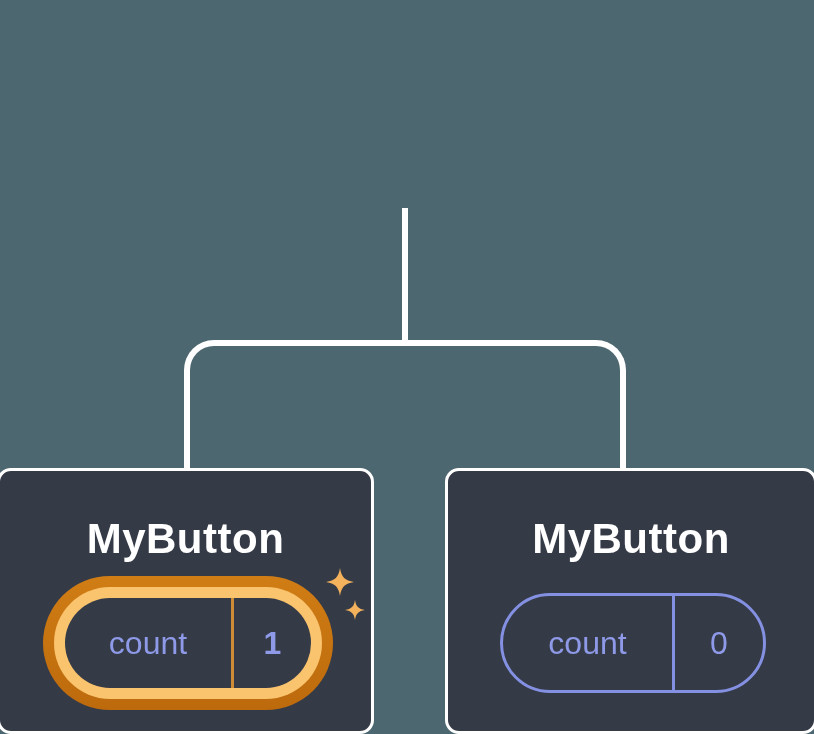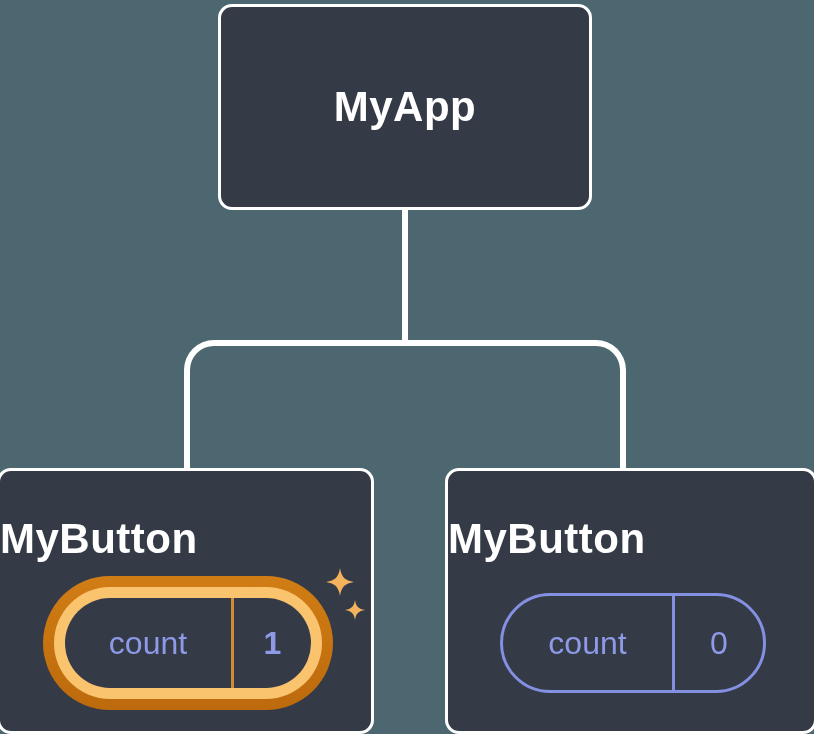--- a/index.html
+++ b/index.html
@@ -52,20 +52,21 @@
 
   .node-title {
     color: #FFFFFF;
     font-size: 42px;
     font-weight: 700;
     letter-spacing: 0.5px;
   }
   .child-title {
     position: absolute;
     left: 0; right: 0; top: 44px;
+    text-align: center;
   }
 
   
   .pill-plain {
     position: absolute;
     left: 52px; top: 122px;
     width: 266px; height: 100px;
     box-sizing: border-box;
     border: 3px solid #8490E2;
     border-radius: 50px;
@@ -120,23 +121,20 @@
   }
 </style>
 </head>
 <body>
 
 <div class="stage">
 
   <div class="connector-stem"></div>
   <div class="connector-bracket"></div>
 
-  <div class="node node-root">
-    <div class="node-title">MyApp</div>
-  </div>
 
   <div class="node node-child-left">
     <div class="node-title child-title">MyButton</div>
 
     <div class="pill-highlight-outer">
       <div class="pill-highlight-inner">
         <div class="pill-content">
           <div class="pill-cell cell-key-hl">count</div>
           <div class="pill-divider-orange"></div>
           <div class="pill-cell cell-val-hl">1</div>

